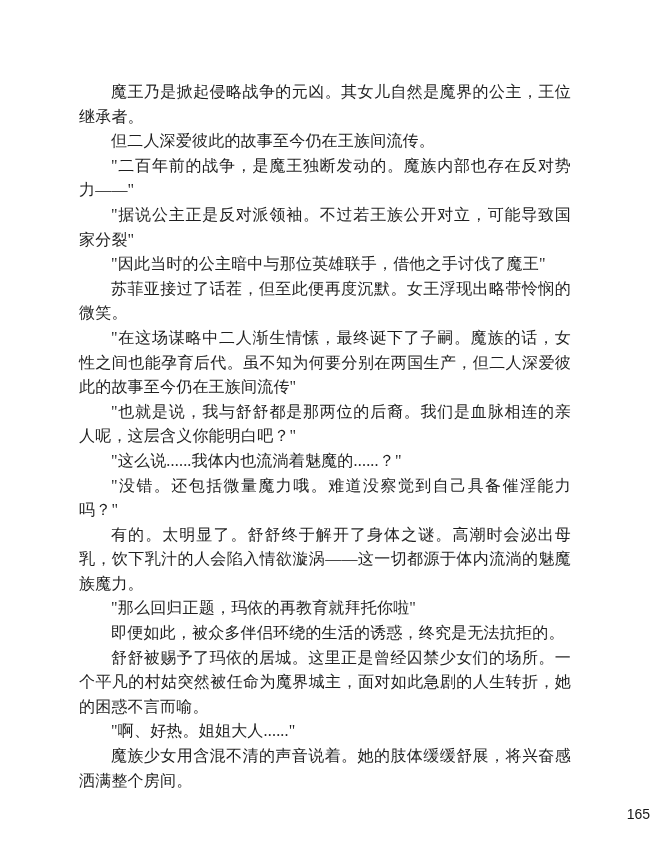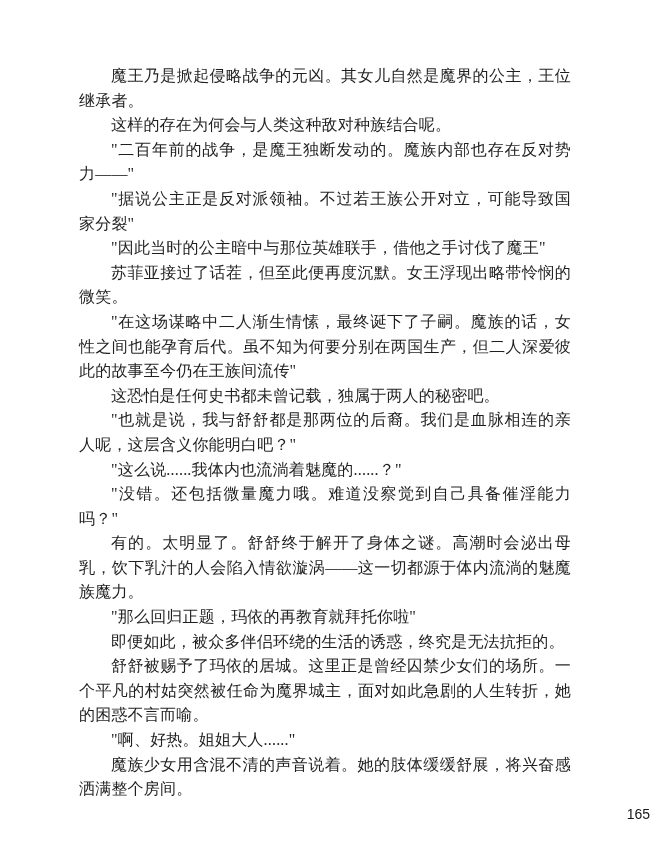--- a/index.html
+++ b/index.html
@@ -18,21 +18,21 @@
     position: absolute;
     left: 0;
     top: 0;
     width: 650px;
     height: 850px;
     background: #ffffff;
   }
   .content {
     position: absolute;
     left: 79px;
-    top: 64px;
+    top: 80px;
     width: 492px;
     color: #1f1f1f;
     font-size: 16px;
     line-height: 24.6px;
     text-align: justify;
     text-justify: inter-ideograph;
     letter-spacing: 0.2px;
   }
   .content p {
     margin: 0;
@@ -50,27 +50,26 @@
     font-size: 14px;
     color: #161616;
   }
 </style>
 </head>
 <body>
 
 <div class="page">
   <div class="content">
     <p>魔王乃是掀起侵略战争的元凶。其女儿自然是魔界的公主，王位继承者。</p>
-    <p>这样的存在为何会与人类这种敌对种族结合呢。</p>
+    <p>但二人深爱彼此的故事至今仍在王族间流传。</p>
     <p>"二百年前的战争，是魔王独断发动的。魔族内部也存在反对势力——"</p>
     <p>"据说公主正是反对派领袖。不过若王族公开对立，可能导致国家分裂"</p>
     <p>"因此当时的公主暗中与那位英雄联手，借他之手讨伐了魔王"</p>
     <p>苏菲亚接过了话茬，但至此便再度沉默。女王浮现出略带怜悯的微笑。</p>
     <p>"在这场谋略中二人渐生情愫，最终诞下了子嗣。魔族的话，女性之间也能孕育后代。虽不知为何要分别在两国生产，但二人深爱彼此的故事至今仍在王族间流传"</p>
-    <p>这恐怕是任何史书都未曾记载，独属于两人的秘密吧。</p>
     <p>"也就是说，我与舒舒都是那两位的后裔。我们是血脉相连的亲人呢，这层含义你能明白吧？"</p>
     <p>"这么说......我体内也流淌着魅魔的......？"</p>
     <p>"没错。还包括微量魔力哦。难道没察觉到自己具备催淫能力吗？"</p>
     <p>有的。太明显了。舒舒终于解开了身体之谜。高潮时会泌出母乳，饮下乳汁的人会陷入情欲漩涡——这一切都源于体内流淌的魅魔族魔力。</p>
     <p>"那么回归正题，玛依的再教育就拜托你啦"</p>
     <p>即便如此，被众多伴侣环绕的生活的诱惑，终究是无法抗拒的。</p>
     <p>舒舒被赐予了玛依的居城。这里正是曾经囚禁少女们的场所。一个平凡的村姑突然被任命为魔界城主，面对如此急剧的人生转折，她的困惑不言而喻。</p>
     <p>"啊、好热。姐姐大人......"</p>
     <p>魔族少女用含混不清的声音说着。她的肢体缓缓舒展，将兴奋感洒满整个房间。</p>
   </div>

